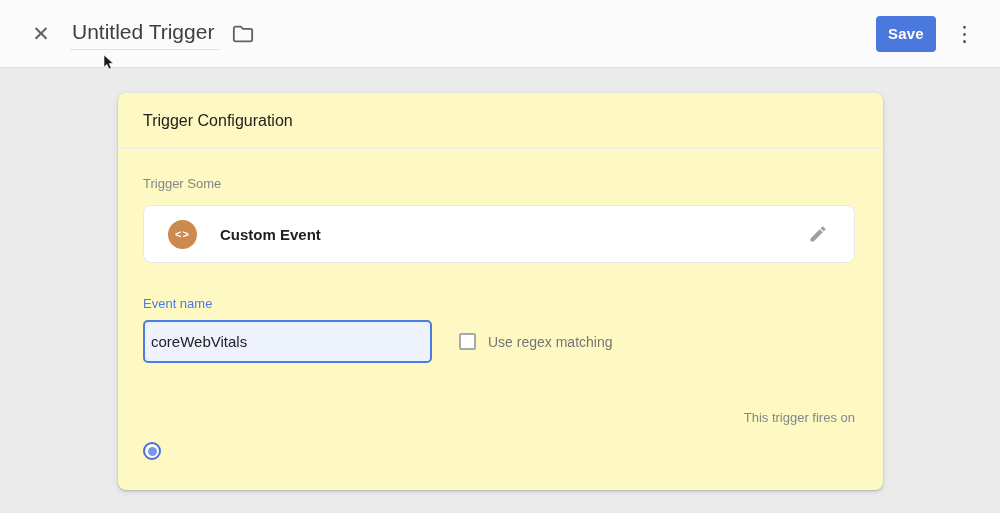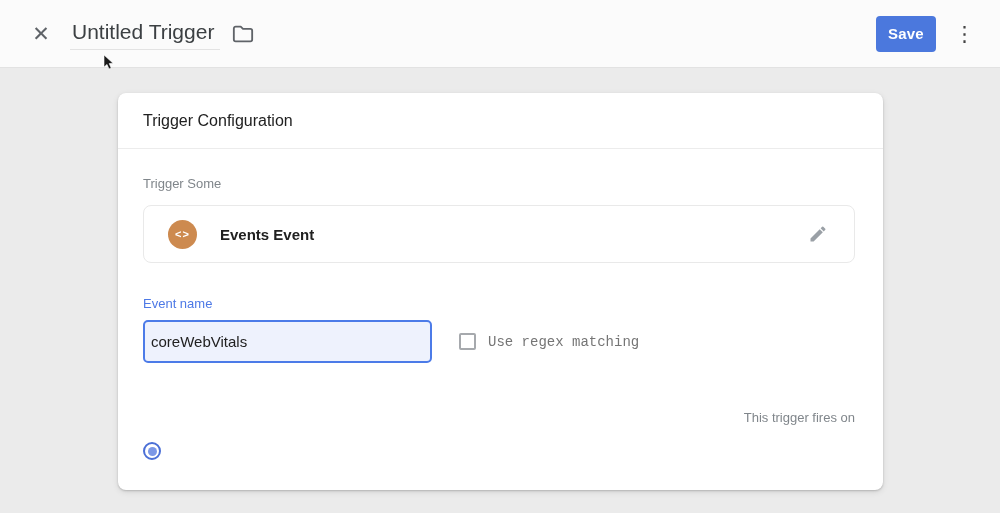--- a/index.html
+++ b/index.html
@@ -52,21 +52,21 @@
     width: 20px; height: 26px;
   }
 
   
   .artifact { position: absolute; top: 0; left: 8px; width: 22px; height: 4px; background: #454545; }
 
   
   .card {
     position: absolute; left: 118px; top: 93px;
     width: 765px; height: 397px;
-    background: #ffffff;
+    background: #fef9c3;
     border-radius: 8px;
     box-shadow: 0 1px 2px rgba(0,0,0,.18), 0 2px 6px rgba(0,0,0,.10);
   }
   .card-header {
     height: 56px; display: flex; align-items: center;
     padding-left: 25px;
     border-bottom: 1px solid #ececec;
   }
   .card-title { font-size: 16px; color: #212121; }
 
@@ -107,21 +107,21 @@
     font-size: 15px; color: #212121;
     font-family: "Liberation Sans", sans-serif;
     outline: none;
   }
   .checkbox-row { display: flex; align-items: center; margin-left: 27px; cursor: pointer; }
   .checkbox {
     width: 17px; height: 17px;
     border: 2px solid #a6a9ad; border-radius: 2px;
     background: #fff;
   }
-  .checkbox-label { margin-left: 12px; font-size: 14px; color: #757575; font-family: Liberation Mono, monospace; }
+  .checkbox-label { margin-left: 12px; font-size: 14px; color: #757575; }
 
   
   .fires-section { margin-top: 47px; text-align: right; }
   .radio-row { margin-top: 17px; display: flex; align-items: center; }
   .radio-option { display: flex; align-items: center; cursor: pointer; }
   .radio-option + .radio-option { margin-left: 40px; }
   .radio-outer {
     width: 18px; height: 18px; border-radius: 50%;
     border: 2px solid #85898d;
     display: flex; align-items: center; justify-content: center;
@@ -160,21 +160,21 @@
 <div class="card">
   <div class="card-header">
     <div class="card-title">Trigger Configuration</div>
   </div>
 
   <div class="card-body">
 
     <div class="field-label">Trigger Some</div>
     <div class="trigger-type-box">
       <div class="type-icon">&lt;&gt;</div>
-      <div class="type-value">Events Event</div>
+      <div class="type-value">Custom Event</div>
       <span class="edit-icon">
         <svg width="20" height="20" viewBox="0 0 24 24" fill="#9aa0a6">
           <path d="M3 17.25V21h3.75L17.81 9.94l-3.75-3.75L3 17.25zM20.71 7.04a1 1 0 0 0 0-1.41l-2.34-2.34a1 1 0 0 0-1.41 0l-1.83 1.83 3.75 3.75 1.83-1.83z"></path>
         </svg>
       </span>
     </div>
 
     <div class="event-section">
       <div class="field-label blue">Event name</div>
       <div class="event-row">

